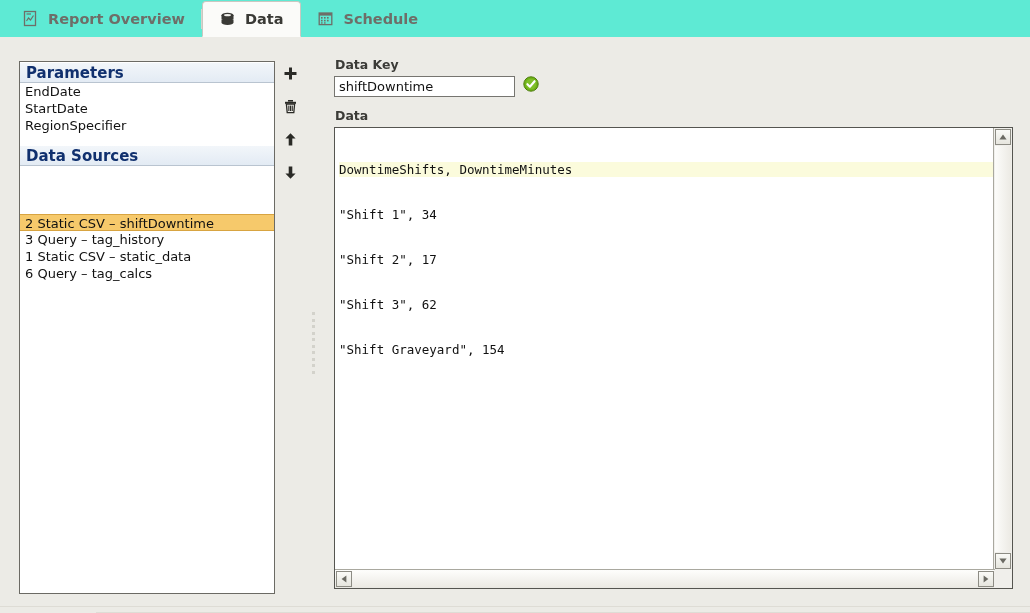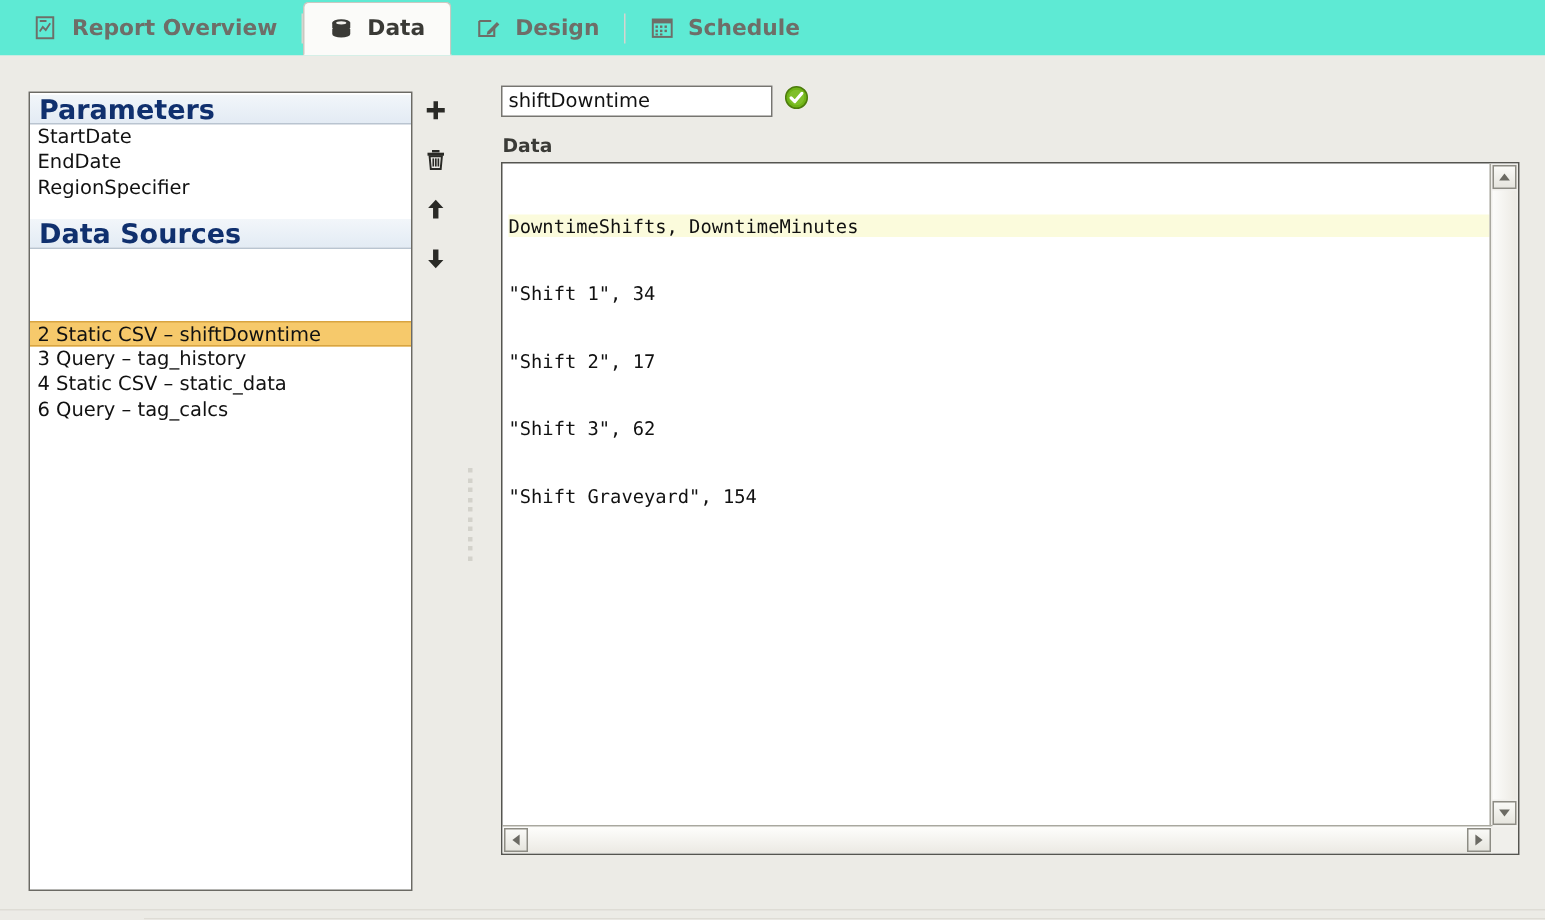--- a/index.html
+++ b/index.html
@@ -63,21 +63,21 @@
     border:1px solid #6b6a64;
     box-sizing:border-box;
     overflow:hidden;
   }
   .sechead{
     background:linear-gradient(to bottom,#f2f6fa 0%,#e3ebf4 100%);
     border-bottom:1px solid #b9c4d0;
     border-top:1px solid #ffffff;
     color:#10306e;
     font-weight:bold;
-    font-size:18px;
+    font-size:15px;
     padding:3px 0 3px 6px;
     line-height:15px;
     box-sizing:border-box;
     height:21px;
   }
   .listrow{
     padding:0 0 0 5px;
     line-height:17px;
     height:17px;
     font-size:13px;
@@ -223,30 +223,20 @@
       <svg viewBox="0 0 17 17" width="17" height="17">
         <ellipse cx="8.5" cy="4.2" rx="6" ry="2.4" fill="#3a3a36"></ellipse>
         <path d="M2.5 4.2 v3.2 a6 2.4 0 0 0 12 0 v-3.2 z" fill="#3a3a36"></path>
         <path d="M2.5 8.4 v3.2 a6 2.4 0 0 0 12 0 v-3.2 z" fill="#3a3a36"></path>
         <ellipse cx="8.5" cy="4.2" rx="3.4" ry="1.1" fill="#f2f1ed"></ellipse>
       </svg>
     </span>
     <span>Data</span>
   </div>
 
-  <div class="tab">
-    <span class="tabicon">
-      <svg viewBox="0 0 17 17" width="17" height="17">
-        <path d="M2.5 4 h8 M2.5 4 v10 h10 v-6" fill="none" stroke="#6e6e68" stroke-width="1.4"></path>
-        <path d="M8 11 l6.3-6.3 1.6 1.6 L9.6 12.6 l-2.2 .6 z" fill="#6e6e68"></path>
-      </svg>
-    </span>
-    <span>Design</span>
-    <span class="sep"></span>
-  </div>
 
 
   <div class="tab">
     <span class="tabicon">
       <svg viewBox="0 0 17 17" width="17" height="17">
         <rect x="2.2" y="3" width="12.6" height="11.6" fill="none" stroke="#6e6e68" stroke-width="1.3"></rect>
         <rect x="2.2" y="3" width="12.6" height="2.6" fill="#6e6e68"></rect>
         <g fill="#6e6e68">
           <rect x="4" y="7" width="1.6" height="1.6"></rect>
             <rect x="7" y="7" width="1.6" height="1.6"></rect>
@@ -261,31 +251,31 @@
     </span>
     <span>Schedule</span>
   </div>
 </div>
 
 <div id="body">
 
   <div id="leftpanel">
     <div class="sechead">Parameters</div>
 
+    <div class="listrow">EndDate</div>
     <div class="listrow">StartDate</div>
-    <div class="listrow">EndDate</div>
     <div class="listrow">RegionSpecifier</div>
 
     <div style="height:11px"></div>
 
     <div class="sechead">Data Sources</div>
 
     <div class="listrow selected">2 Static CSV – shiftDowntime</div>
     <div class="listrow">3 Query – tag_history</div>
-    <div class="listrow">4 Static CSV – static_data</div>
+    <div class="listrow">1 Static CSV – static_data</div>
     <div class="listrow">6 Query – tag_calcs</div>
   </div>
 
   <div id="toolcol">
     <div class="toolbtn">
       <svg width="15" height="15" viewBox="0 0 15 15">
         <rect x="6" y="1.5" width="3" height="12" fill="#2a2a26"></rect>
         <rect x="1.5" y="6" width="12" height="3" fill="#2a2a26"></rect>
       </svg>
     </div>
@@ -321,20 +311,21 @@
       <i></i>
       <i></i>
       <i></i>
       <i></i>
       <i></i>
       <i></i>
   </div>
 
   <div id="rightpane">
 
+    <div class="fieldlabel">Data Key</div>
 
     <div id="datakeyrow">
       <input id="datakeyinput" type="text" value="shiftDowntime" style="">
       <span id="validicon">
         <svg width="16" height="16" viewBox="0 0 16 16">
           <circle cx="8" cy="8" r="7.2" fill="#6fb316" stroke="#4d7d0d" stroke-width="1"></circle>
           <circle cx="8" cy="8" r="5.2" fill="#8cc93a" opacity="0.55"></circle>
           <polyline points="4.4,8.2 6.9,10.7 11.6,5.2" fill="none" stroke="#ffffff" stroke-width="2.1" stroke-linecap="round" stroke-linejoin="round"></polyline>
         </svg>
       </span>

